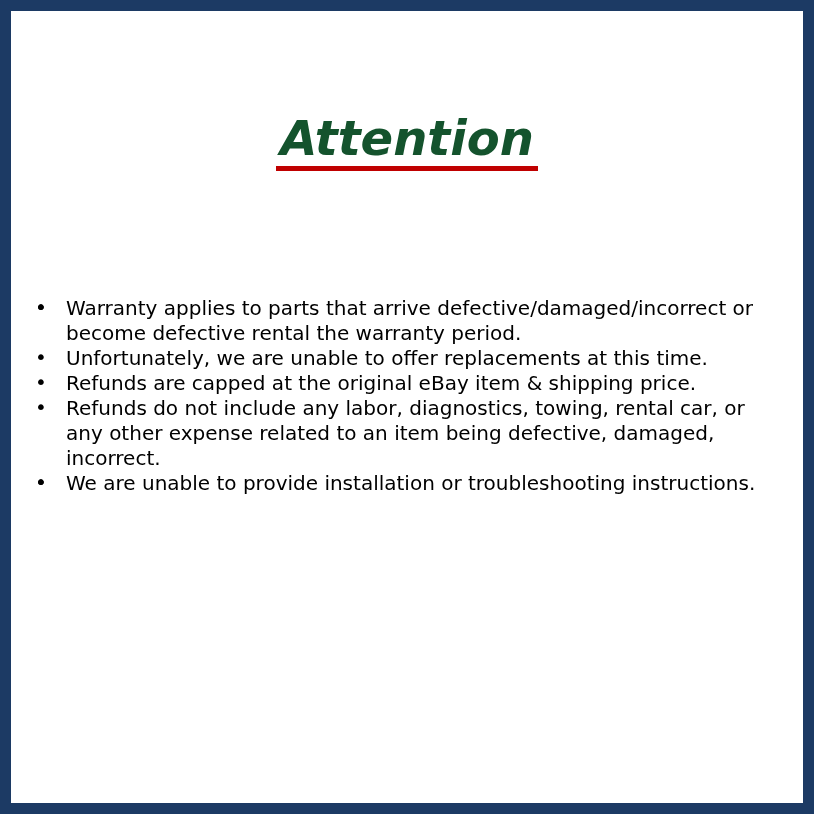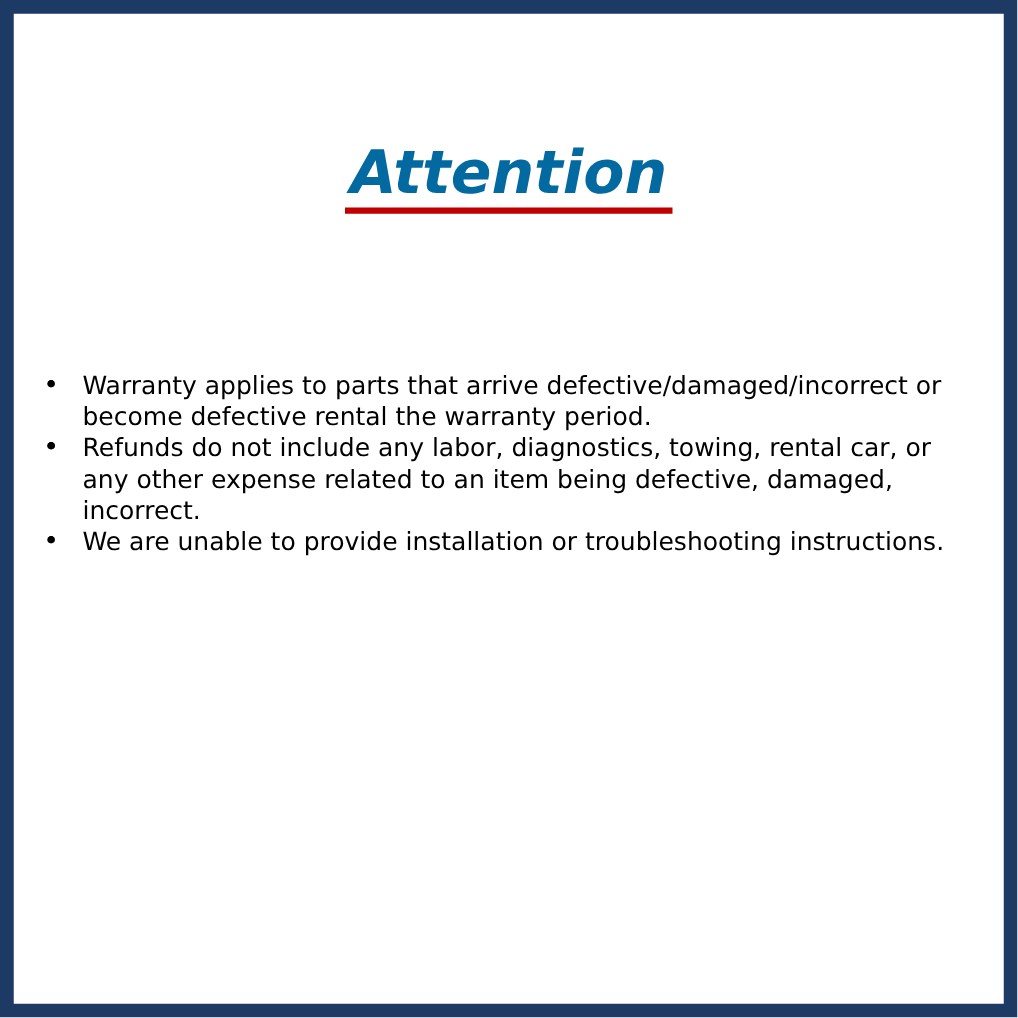--- a/index.html
+++ b/index.html
@@ -22,21 +22,21 @@
     text-align: center;
     margin: 0;
     padding-top: 103px;
     height: 77px;
   }
   .title {
     display: inline-block;
     font-size: 48px;
     font-weight: bold;
     font-style: italic;
-    color: #0369a1;
+    color: #14532d;
     line-height: 1.0;
     border-bottom: 5px solid #c00000;
     padding: 0 4px 4px 4px;
     letter-spacing: 0px;
   }
   .terms-list {
     margin: 0;
     margin-top: 105px;
     padding: 0 0 0 55px;
     width: 700px;
@@ -66,23 +66,25 @@
   <ul class="terms-list">
     <li>
       <span class="bullet">•</span>
     </li>
     <li>
       <span class="bullet">•</span>
       <span>Warranty applies to parts that arrive defective/damaged/incorrect or become defective rental the warranty period.</span>
     </li>
     <li>
       <span class="bullet">•</span>
+      <span>Unfortunately, we are unable to offer replacements at this time.</span>
     </li>
     <li>
       <span class="bullet">•</span>
+      <span>Refunds are capped at the original eBay item &amp; shipping price.</span>
     </li>
     <li>
       <span class="bullet">•</span>
       <span>Refunds do not include any labor, diagnostics, towing, rental car, or any other expense related to an item being defective, damaged, incorrect.</span>
     </li>
     <li>
       <span class="bullet">•</span>
     </li>
     <li>
       <span class="bullet">•</span>

